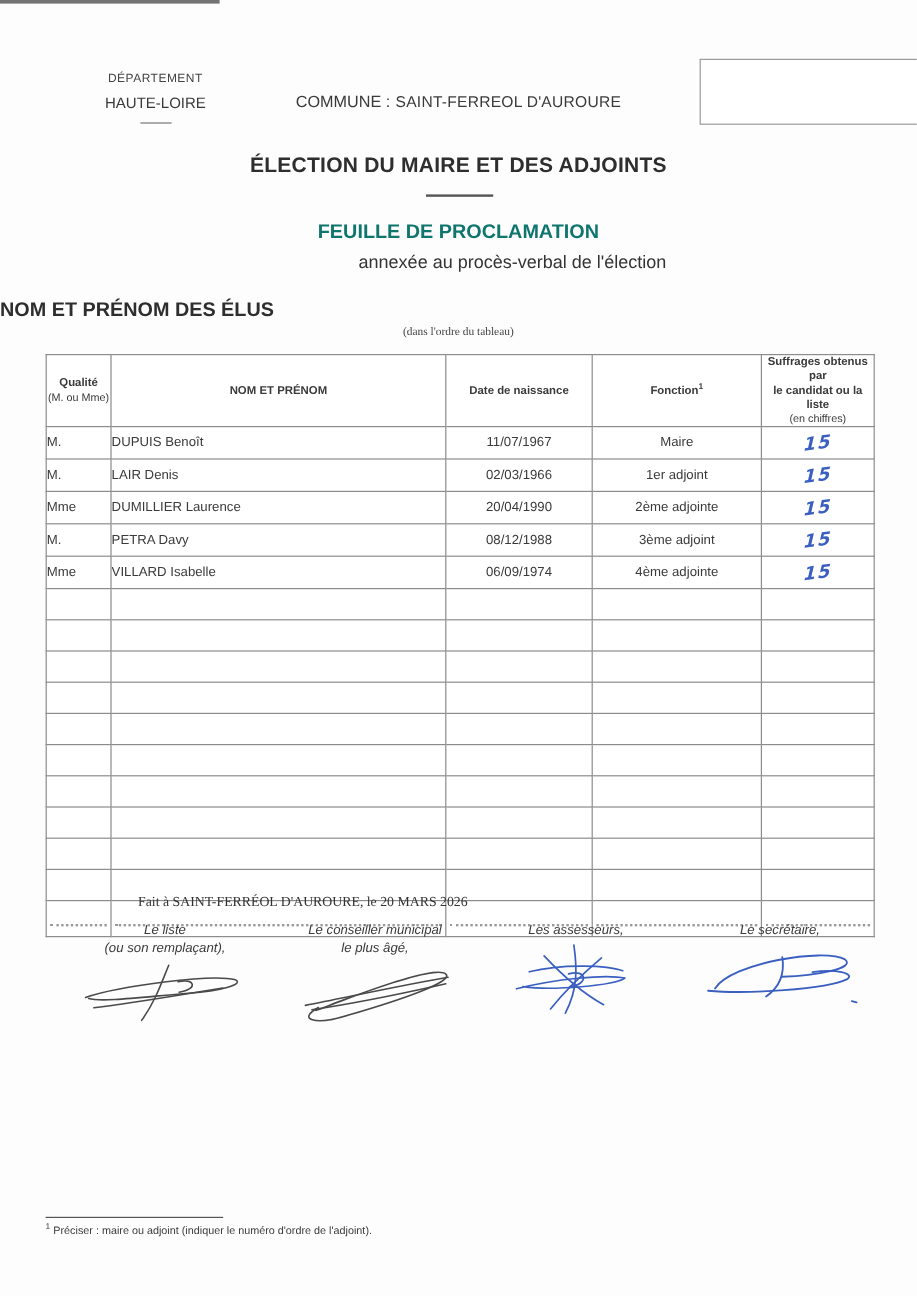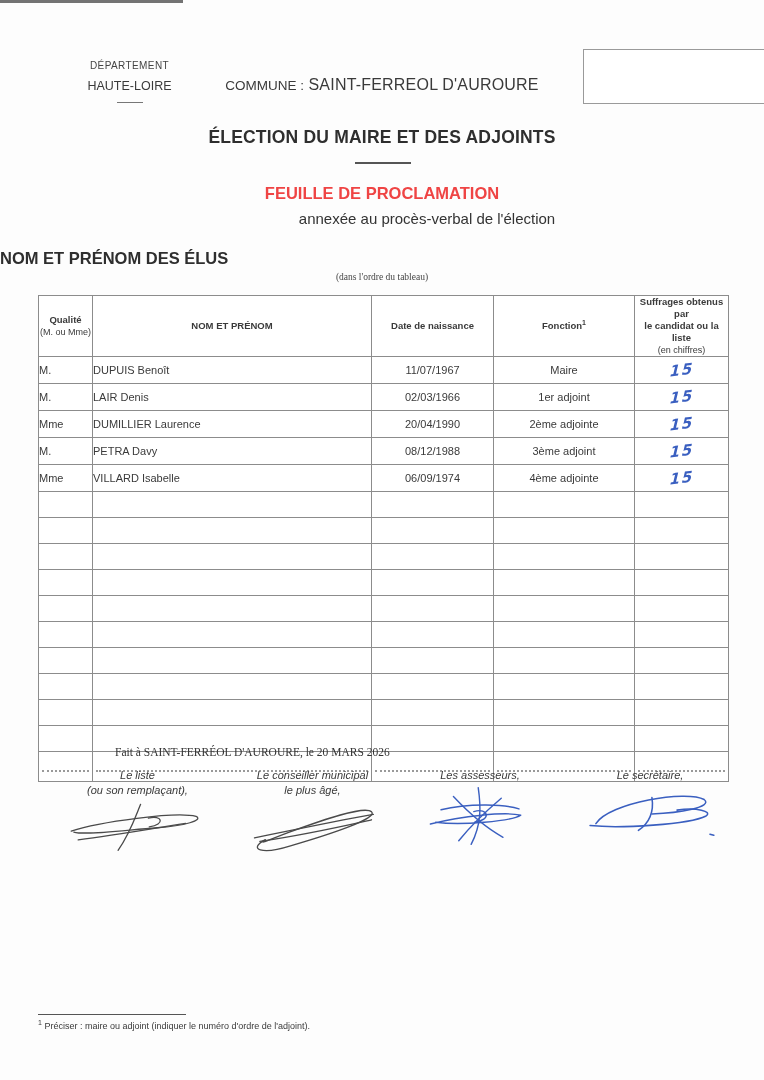--- a/index.html
+++ b/index.html
@@ -13,27 +13,27 @@
   
   .scan-bar{left:0;top:0;width:183px;height:3px;background:#5a5a5a;opacity:.85;}
 
   
   .dept{left:42px;top:60px;width:175px;text-align:center;}
   .dept-label{font-size:10px;letter-spacing:.4px;color:#444;}
   .dept-name{font-size:12.5px;margin-top:8px;color:#3a3a3a;}
   .dept-rule{width:26px;height:0;border-top:1.6px solid #777;margin:9px auto 0;}
   .commune-line{left:0;top:76px;width:764px;text-align:center;color:#3a3a3a;}
   .commune-label{font-size:13.5px;}
-  .commune-name{font-size:16px;letter-spacing:.2px;}
+  .commune-name{font-size:13px;letter-spacing:.2px;}
   .corner-box{left:583px;top:49px;width:195px;height:53px;border:1.5px solid #9a9a9a;background:#fff;}
 
   
   .title-main{left:0;top:127px;width:764px;text-align:center;font-size:17.5px;font-weight:bold;color:#2e2e2e;letter-spacing:.2px;}
   .title-rule{left:355px;top:162px;width:56px;height:0;border-top:2px solid #555;}
-  .subtitle1{left:0;top:184px;width:764px;text-align:center;font-size:16.5px;font-weight:bold;color:#ef4444;}
+  .subtitle1{left:0;top:184px;width:764px;text-align:center;font-size:16.5px;font-weight:bold;color:#0f766e;}
   .subtitle2{left:0;top:210px;width:764px;text-align:center;font-size:15px;color:#333;margin-left:45px;}
   .subtitle3{left:0;top:249px;width:764px;text-align:left;font-size:16.5px;font-weight:bold;color:#2e2e2e;}
   .subtitle3-note{left:0;top:272px;width:764px;text-align:center;font-size:9.5px;font-family:"Liberation Serif",serif;color:#444;}
 
   
   table.results{
     position:absolute;left:38px;top:295px;width:690px;
     border-collapse:collapse;table-layout:fixed;background:#fff;
   }
   table.results col.c1{width:54px;}

